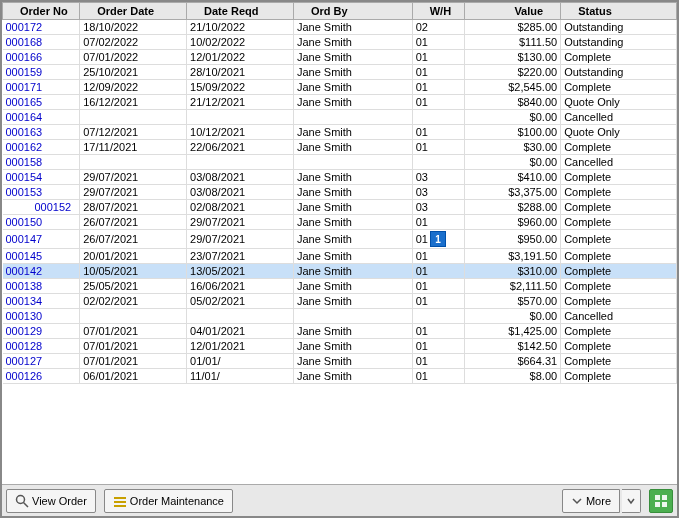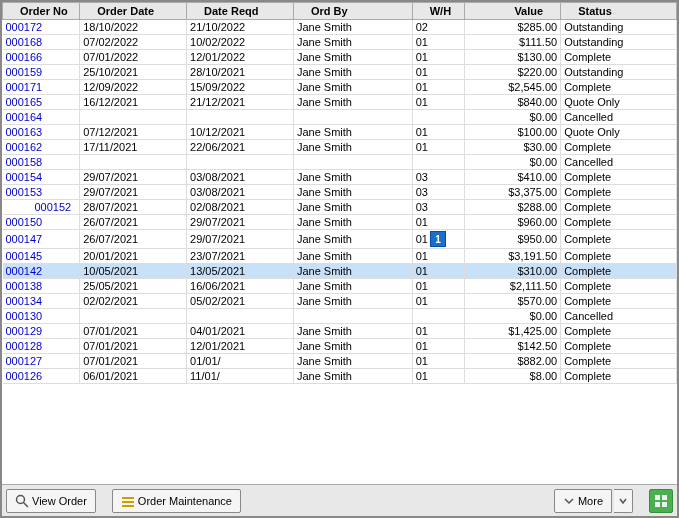--- a/index.html
+++ b/index.html
@@ -72,21 +72,21 @@
     .col-value { width: 65px; margin-top: 34px; }
     .col-status { width: 78px; }
 
     .footer {
       height: 32px;
       background: #e8e8e8;
       border-top: 1px solid #aaa;
       display: flex;
       align-items: center;
       padding: 2px 4px;
-      gap: 16px;
+      gap: 8px;
     }
     .footer-btn {
       display: flex;
       align-items: center;
       gap: 3px;
       padding: 3px 8px;
       background: #f5f5f5;
       border: 1px solid #888;
       border-radius: 2px;
       cursor: pointer;
@@ -388,21 +388,21 @@
             <td class="normal">01</td>
             <td class="normal value">$142.50</td>
             <td class="normal">Complete</td>
           </tr>
           <tr>
             <td style="color: rgb(0, 0, 204); cursor: pointer;">000127</td>
             <td class="normal">07/01/2021</td>
             <td class="normal">01/01/</td>
             <td class="normal">Jane Smith</td>
             <td class="normal">01</td>
-            <td class="normal value">$882.00</td>
+            <td class="normal value">$664.31</td>
             <td class="normal">Complete</td>
           </tr>
           <tr>
             <td style="color: rgb(0, 0, 204); cursor: pointer;">000126</td>
             <td class="normal">06/01/2021</td>
             <td class="normal">11/01/</td>
             <td class="normal">Jane Smith</td>
             <td class="normal">01</td>
             <td class="normal value">$8.00</td>
             <td class="normal">Complete</td>

